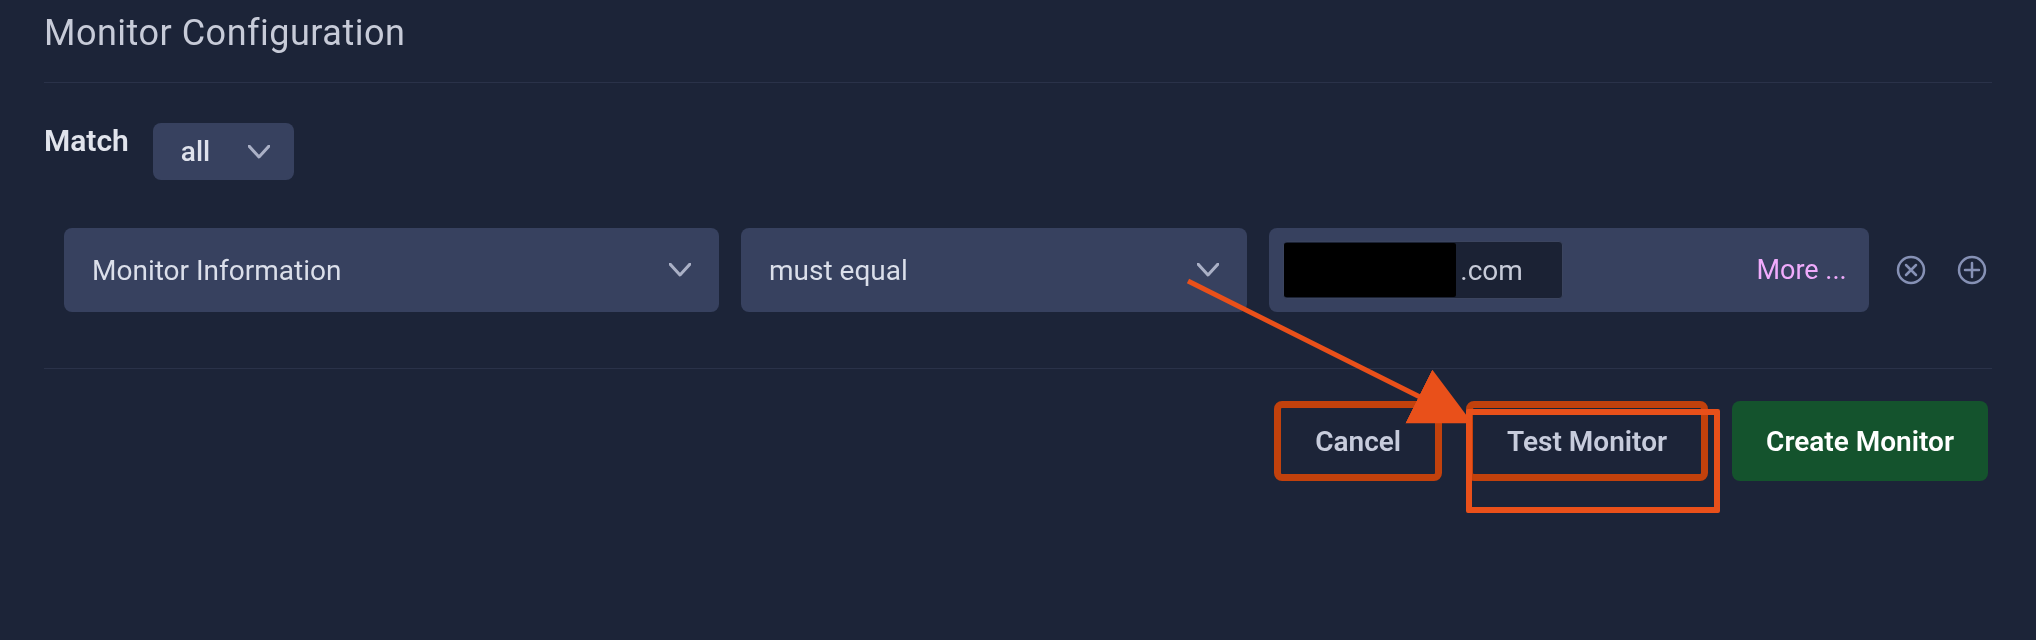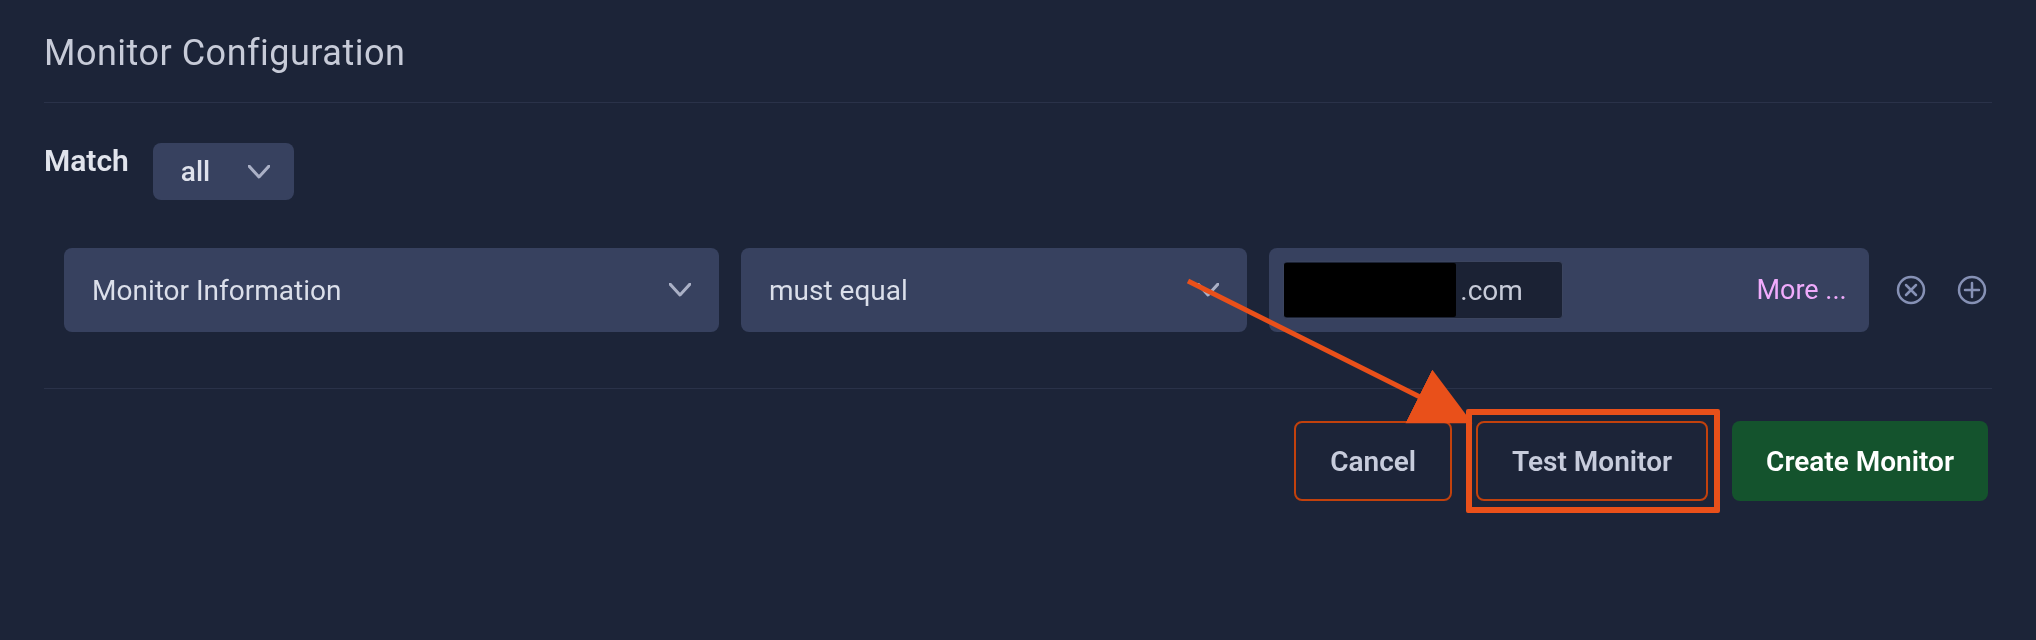--- a/index.html
+++ b/index.html
@@ -7,21 +7,21 @@
     padding: 0;
     background: #000;
     font-family: -apple-system, BlinkMacSystemFont, "Segoe UI", Roboto, Helvetica, Arial, sans-serif;
     color: #c7cbd8;
   }
   .frame {
     box-sizing: border-box;
     width: 2036px;
     height: 640px;
     background: #1c2438;
-    padding: 32px 44px 0 44px;
+    padding: 12px 44px 0 44px;
     position: relative;
   }
   .title {
     font-size: 36px;
     font-weight: 400;
     letter-spacing: 0.5px;
     margin-bottom: 28px;
   }
   .hr {
     border: none;
@@ -136,21 +136,21 @@
     justify-content: center;
     height: 80px;
     padding: 0 34px;
     border-radius: 8px;
     font-size: 28px;
     font-weight: 600;
     cursor: pointer;
     box-sizing: border-box;
   }
   .btn-outline {
-    border: 2px solid #c2410c;
+    border: 7px solid #c2410c;
     color: #c7ccdc;
     background: transparent;
   }
   .btn-primary {
     background: #14532d;
     color: #fff;
     border: none;
   }
   .chevron svg { display: block; }
   .chevron { color: #aab0c6; margin-left: 10px; }

